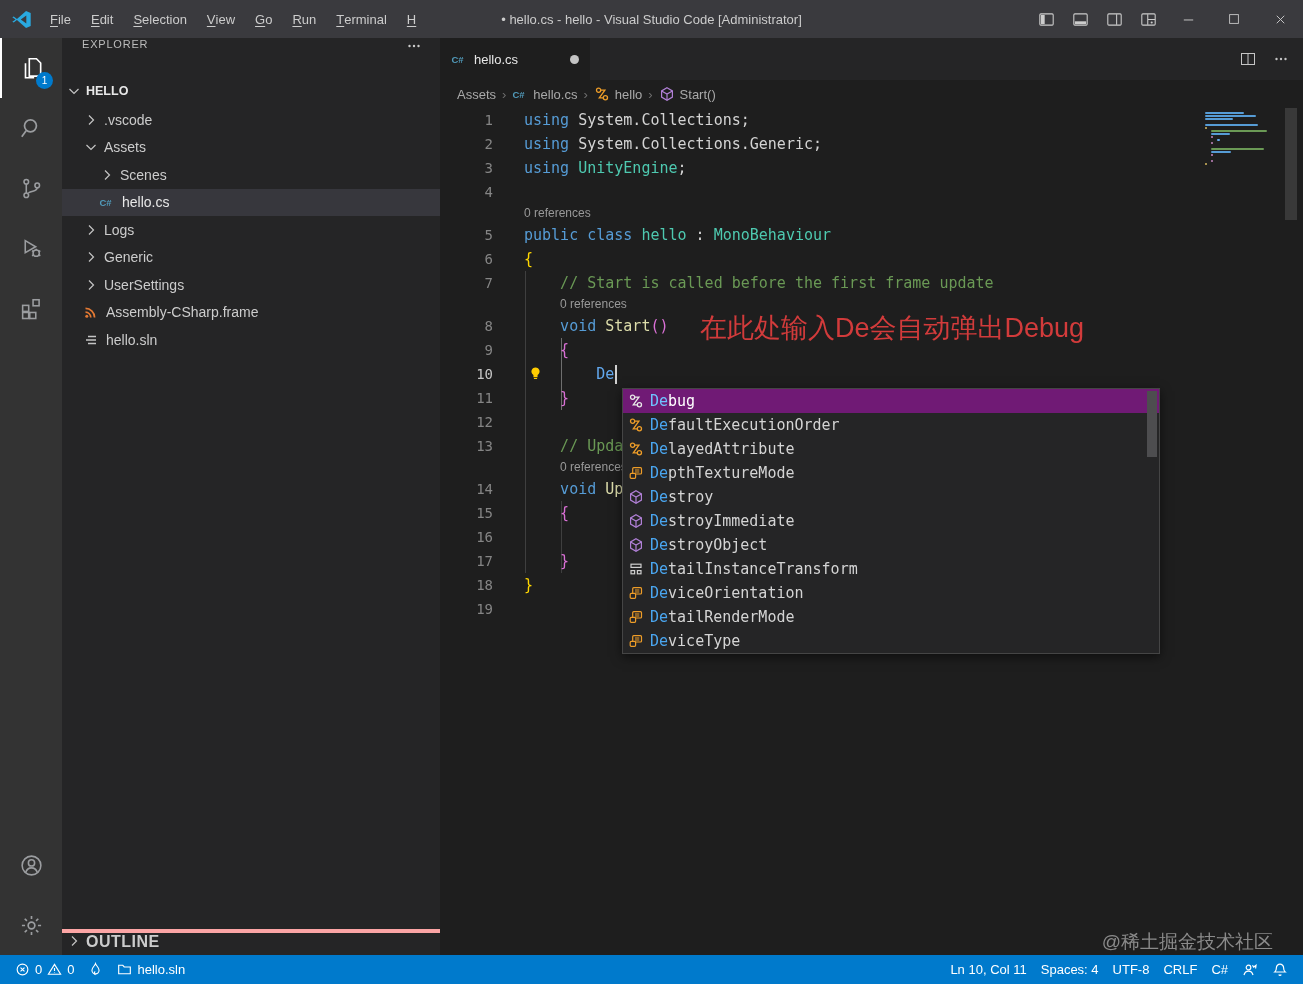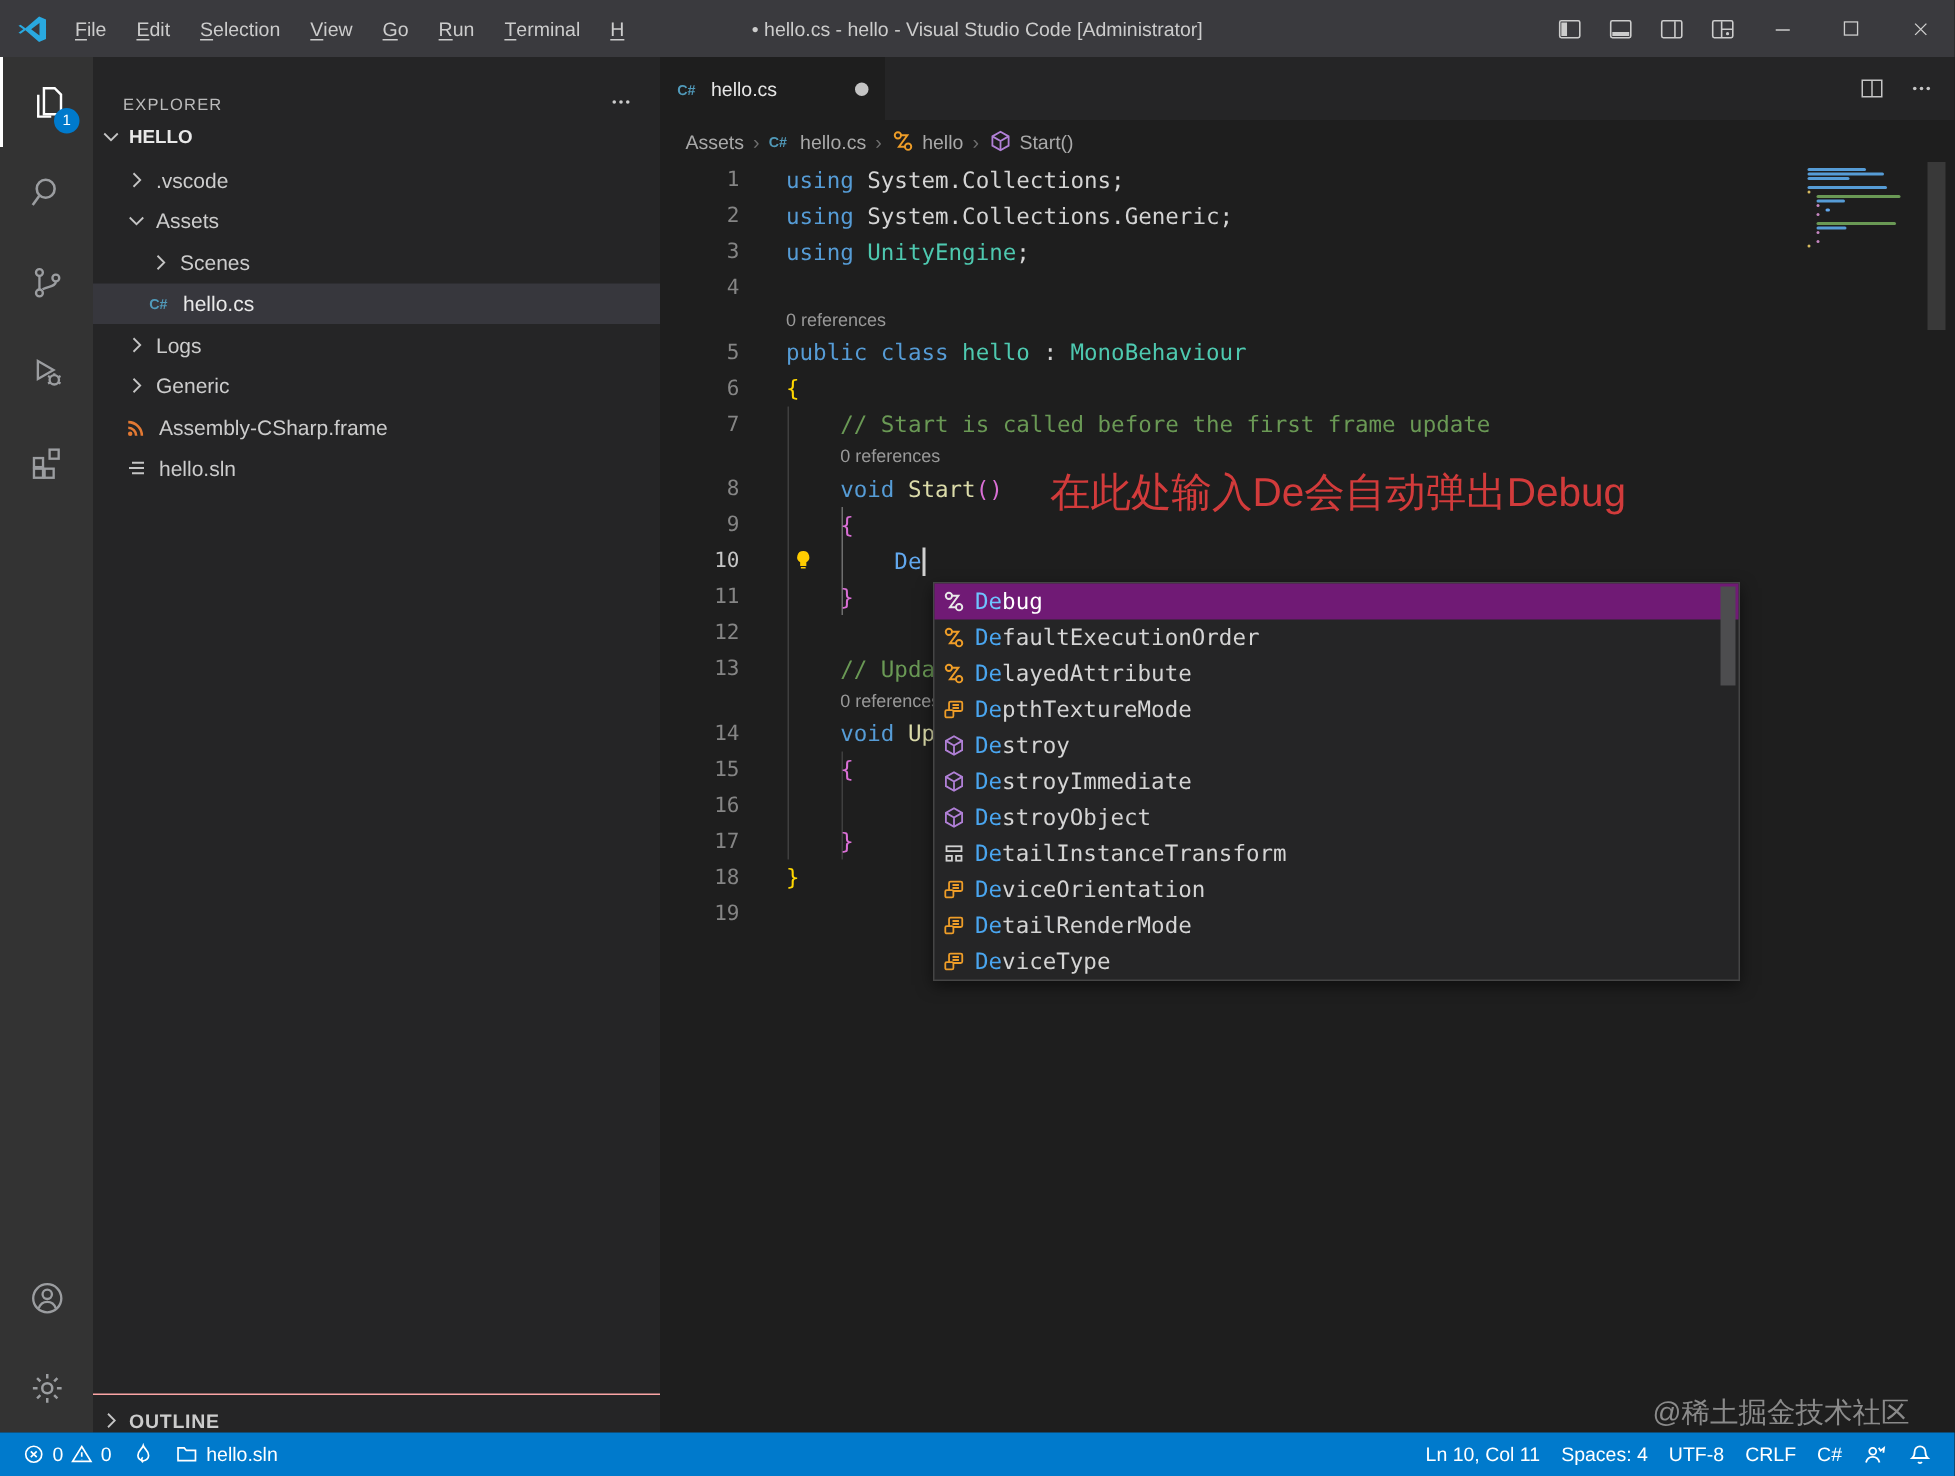--- a/index.html
+++ b/index.html
@@ -20,30 +20,30 @@
 
   
   #activitybar{position:absolute;left:0;top:38px;width:62px;bottom:29px;background:#333333;display:flex;flex-direction:column}
   .ab-item{height:60px;display:flex;align-items:center;justify-content:center;color:#9b9da0;position:relative;cursor:pointer}
   .ab-item.active{color:#ffffff;border-left:2px solid #ffffff}
   .ab-badge{position:absolute;right:9px;bottom:9px;background:#007acc;color:#fff;font-size:10px;width:17px;height:17px;border-radius:50%;display:flex;align-items:center;justify-content:center}
   .ab-spacer{flex:1}
 
   
   #sidebar{position:absolute;left:62px;top:38px;width:378px;bottom:29px;background:#252526;color:#cccccc}
-  #sb-header{height:38px;display:flex;align-items:flex-end;padding:0 18px 0 20px;font-size:11px;letter-spacing:.8px;color:#bbbbbb}
+  #sb-header{height:38px;display:flex;align-items:flex-start;padding:0 18px 0 20px;font-size:11px;letter-spacing:.8px;color:#bbbbbb}
   #sb-header .icon{margin-left:auto;color:#cccccc;cursor:pointer}
   #sb-root{height:30px;display:flex;align-items:center;font-weight:bold;font-size:12.5px;color:#e8e8e8;padding-left:4px;cursor:pointer}
   #sb-root .chev{width:16px;margin-right:4px;display:flex;color:#c5c5c5}
   .tree-row{height:27.5px;display:flex;align-items:center;font-size:14px;cursor:pointer}
   .tree-row.selected{background:#37373d;color:#e8e8e8}
   .tree-row .chev{width:16px;margin-right:5px;display:flex;color:#c5c5c5;flex:none}
   .tree-row .ficon{width:17px;margin-right:6px;display:flex;flex:none}
   #sb-sections{position:absolute;bottom:0;left:0;right:0}
-  .sb-section{height:26px;border-top:1px solid #fca5a5;display:flex;align-items:flex-end;font-size:13px;font-weight:bold;letter-spacing:.5px;color:#cccccc;padding-left:4px;cursor:pointer}
+  .sb-section{height:26px;border-top:4px solid #fca5a5;display:flex;align-items:flex-start;font-size:16px;font-weight:bold;letter-spacing:.5px;color:#cccccc;padding-left:4px;cursor:pointer}
   .sb-section .chev{width:16px;margin-right:4px;display:flex;color:#c5c5c5}
 
   
   #editor{position:absolute;left:440px;top:38px;right:0;bottom:29px;background:#1e1e1e}
   #tabbar{height:42px;background:#252526;display:flex;align-items:center;position:relative}
   #tab{width:150px;height:42px;background:#1e1e1e;display:flex;align-items:center;padding:0 11px;color:#e7e7e7;font-size:13px;gap:7px;cursor:pointer}
   .tab-dot{width:9px;height:9px;border-radius:50%;background:#c4c4c4;margin-left:auto}
   #tab-actions{position:absolute;right:14px;display:flex;gap:17px;color:#c5c5c5}
   #tab-actions .icon{cursor:pointer}
   #breadcrumbs{height:28px;display:flex;align-items:center;padding-left:17px;font-size:13px;color:#a9a9a9}
@@ -296,20 +296,28 @@
         </span>
         <span>Logs</span>
       </div>
       <div class="tree-row" style="padding-left: 21px;">
         <span class="icon chev">
           <svg width="16" height="16" viewBox="0 0 16 16" fill="none" stroke="currentColor" stroke-width="1.2">
             <path d="M6 3.5L10.5 8 6 12.5"></path>
           </svg>
         </span>
         <span>Generic</span>
+      </div>
+      <div class="tree-row" style="padding-left: 21px;">
+        <span class="icon chev">
+          <svg width="16" height="16" viewBox="0 0 16 16" fill="none" stroke="currentColor" stroke-width="1.2">
+            <path d="M6 3.5L10.5 8 6 12.5"></path>
+          </svg>
+        </span>
+        <span>UserSettings</span>
       </div>
       <div class="tree-row" style="padding-left: 21px;">
         <span class="icon ficon">
           <svg width="16" height="16" viewBox="0 0 16 16">
             <circle cx="3.8" cy="12.2" r="1.5" fill="#e37933"></circle>
             <path d="M2.5 8.2a5.3 5.3 0 0 1 5.3 5.3M2.5 4.4a9.1 9.1 0 0 1 9.1 9.1" stroke="#e37933" stroke-width="1.7" fill="none"></path>
           </svg>
         </span>
         <span>Assembly-CSharp.frame</span>
       </div>

